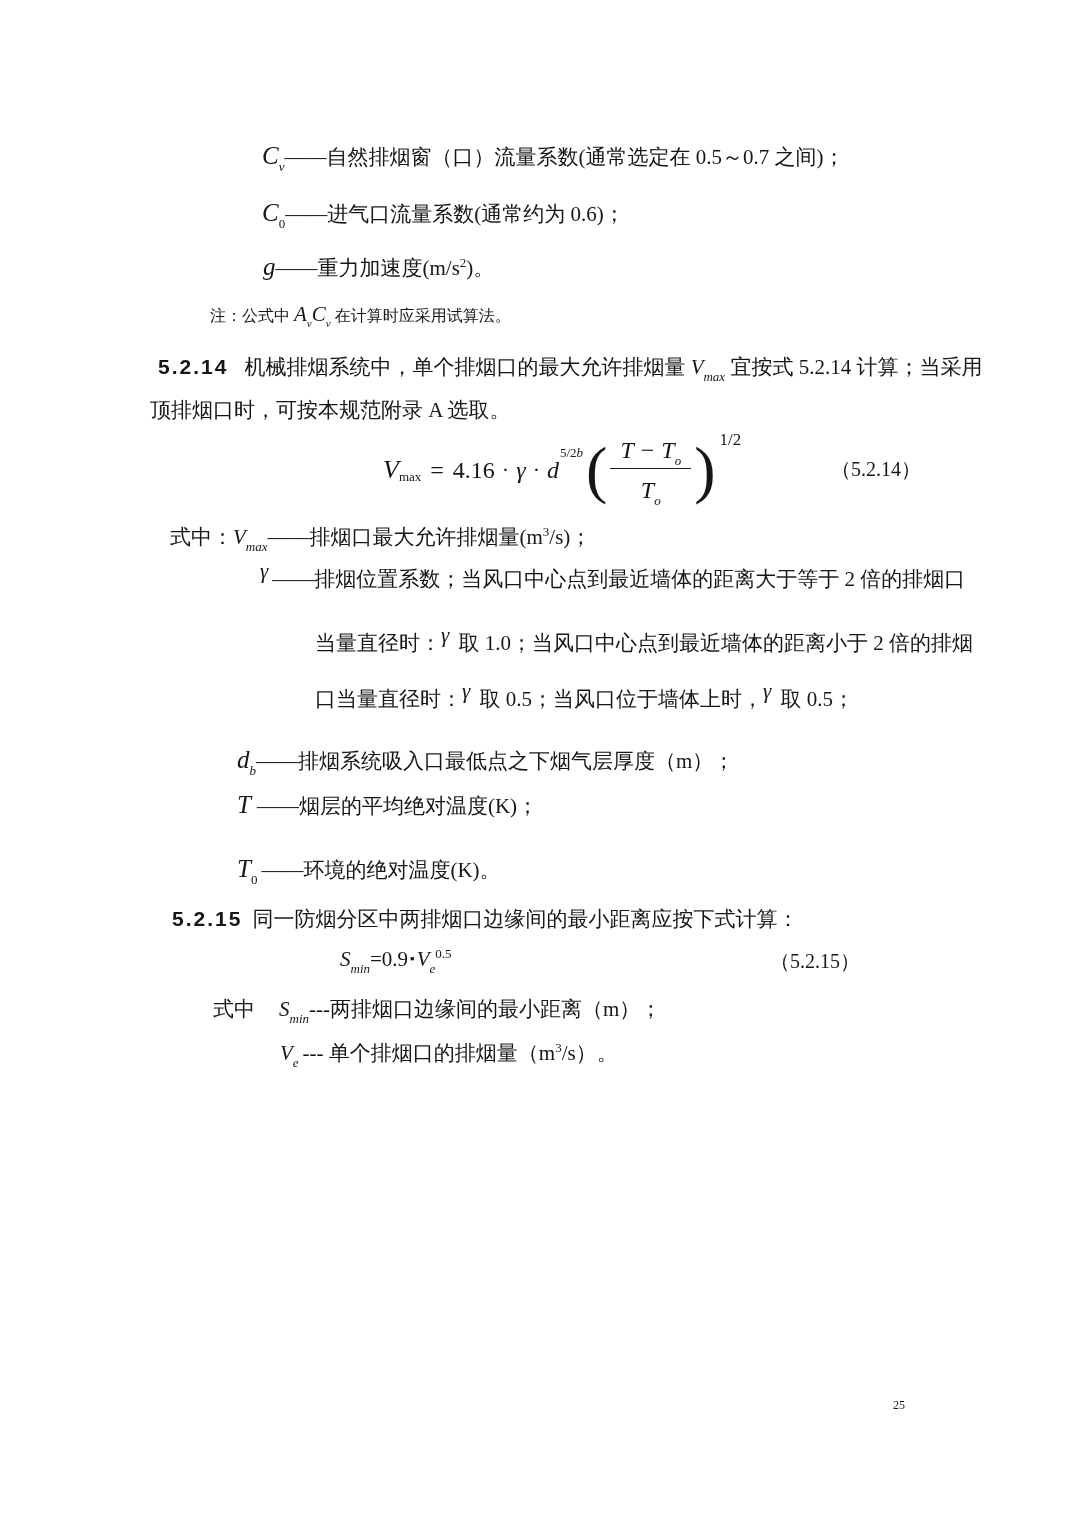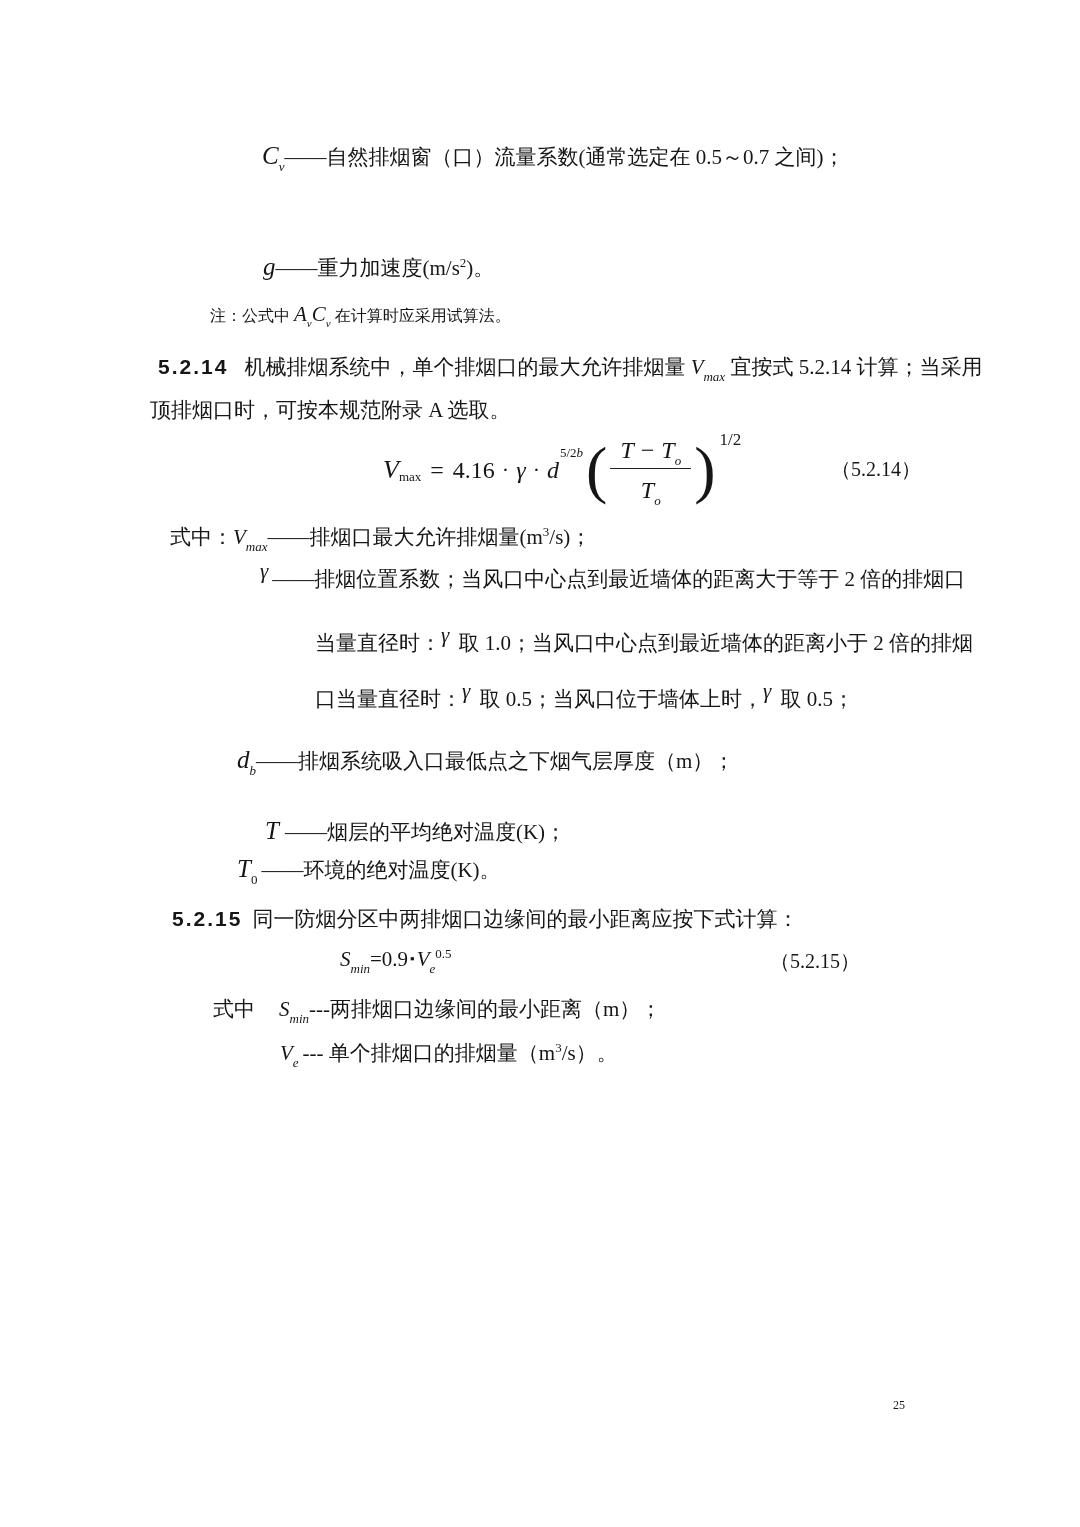--- a/index.html
+++ b/index.html
@@ -47,20 +47,23 @@
 </style>
 </head>
 <body>
 
 <div class="page">
 
   <div class="line" style="left:262px; top:140px;">
     <span class="it sy">C</span><span class="sub6 it">v</span><span>——自然排烟窗（口）流量系数(通常选定在 0.5～0.7 之间)；</span>
   </div>
 
+  <div class="line" style="left:262px; top:197px;">
+    <span class="it sy">C</span><span class="sub6">0</span><span>——进气口流量系数(通常约为 0.6)；</span>
+  </div>
 
   <div class="line" style="left:263px; top:251px;">
     <span class="it sy">g</span><span>——重力加速度(m/s</span><span class="sup6">2</span><span>)。</span>
   </div>
 
   <div class="line note" style="left:210px; top:301px;">
     <span>注：</span><span>公式中 </span><span class="it sy2">A</span><span class="sub5 it">v</span><span class="it sy2">C</span><span class="sub5 it">v</span><span> 在计算时应采用试算法。</span>
   </div>
 
   <div class="line" style="left:158px; top:353px;">
@@ -108,21 +111,21 @@
   <div class="line" style="left:315px; top:630px;">
     <span>当量直径时：</span><span class="graise">γ</span><span> 取 1.0；当风口中心点到最近墙体的距离小于 2 倍的排烟</span>
   </div>
   <div class="line" style="left:315px; top:686px;">
     <span>口当量直径时：</span><span class="graise">γ</span><span> 取 0.5；当风口位于墙体上时，</span><span class="graise">γ</span><span> 取 0.5；</span>
   </div>
 
   <div class="line" style="left:237px; top:744px;">
     <span class="it sy">d</span><span class="sub6 it">b</span><span>——排烟系统吸入口最低点之下烟气层厚度（m）；</span>
   </div>
-  <div class="line" style="left:237px; top:815px;margin-left:28px;">
+  <div class="line" style="left:237px; top:789px;">
     <span class="it sy">T</span><span style="margin-left:6px;">——烟层的平均绝对温度(K)；</span>
   </div>
   <div class="line" style="left:237px; top:853px;">
     <span class="it sy">T</span><span class="sub6">0</span><span style="margin-left:4px;">——环境的绝对温度(K)。</span>
   </div>
 
   <div class="line" style="left:172px; top:905px;">
     <span class="secnum" style="margin-right:10px;">5.2.15</span><span>同一防烟分区中两排烟口边缘间的最小距离应按下式计算：</span>
   </div>
 

